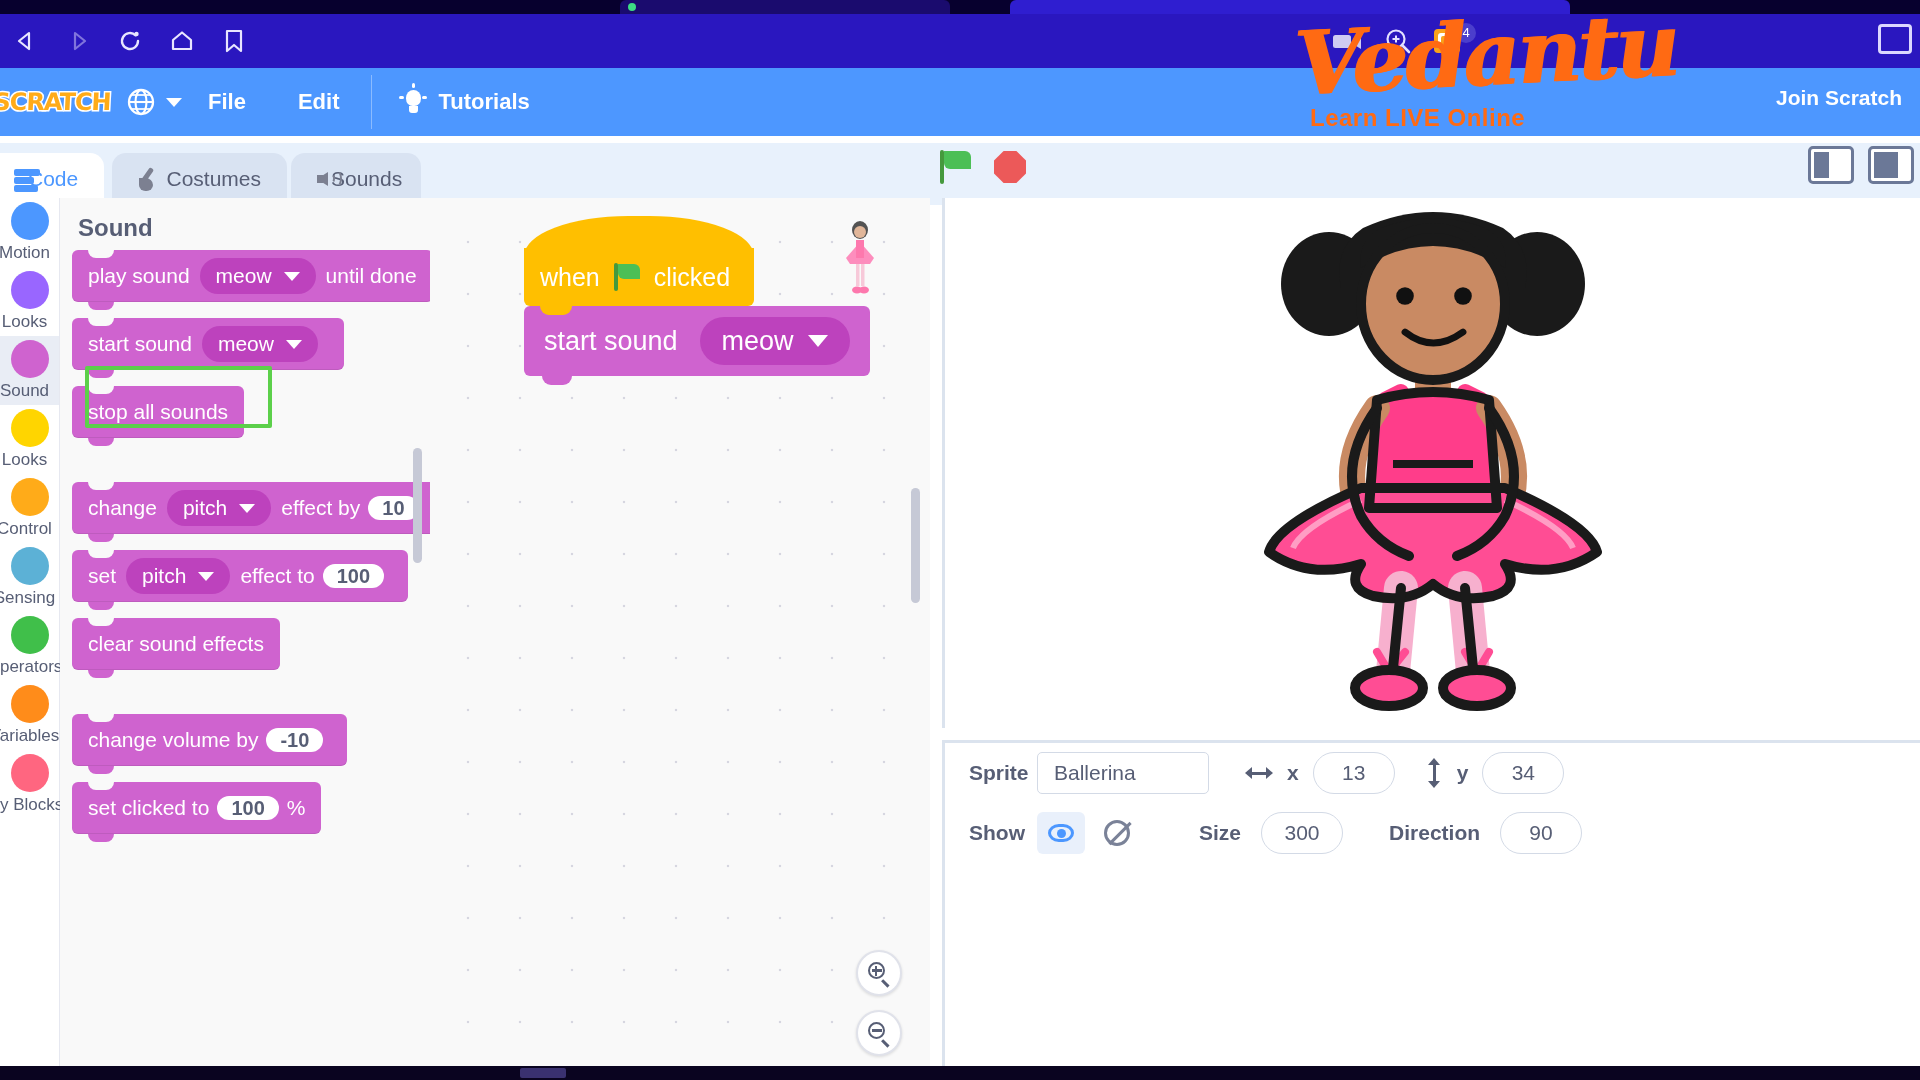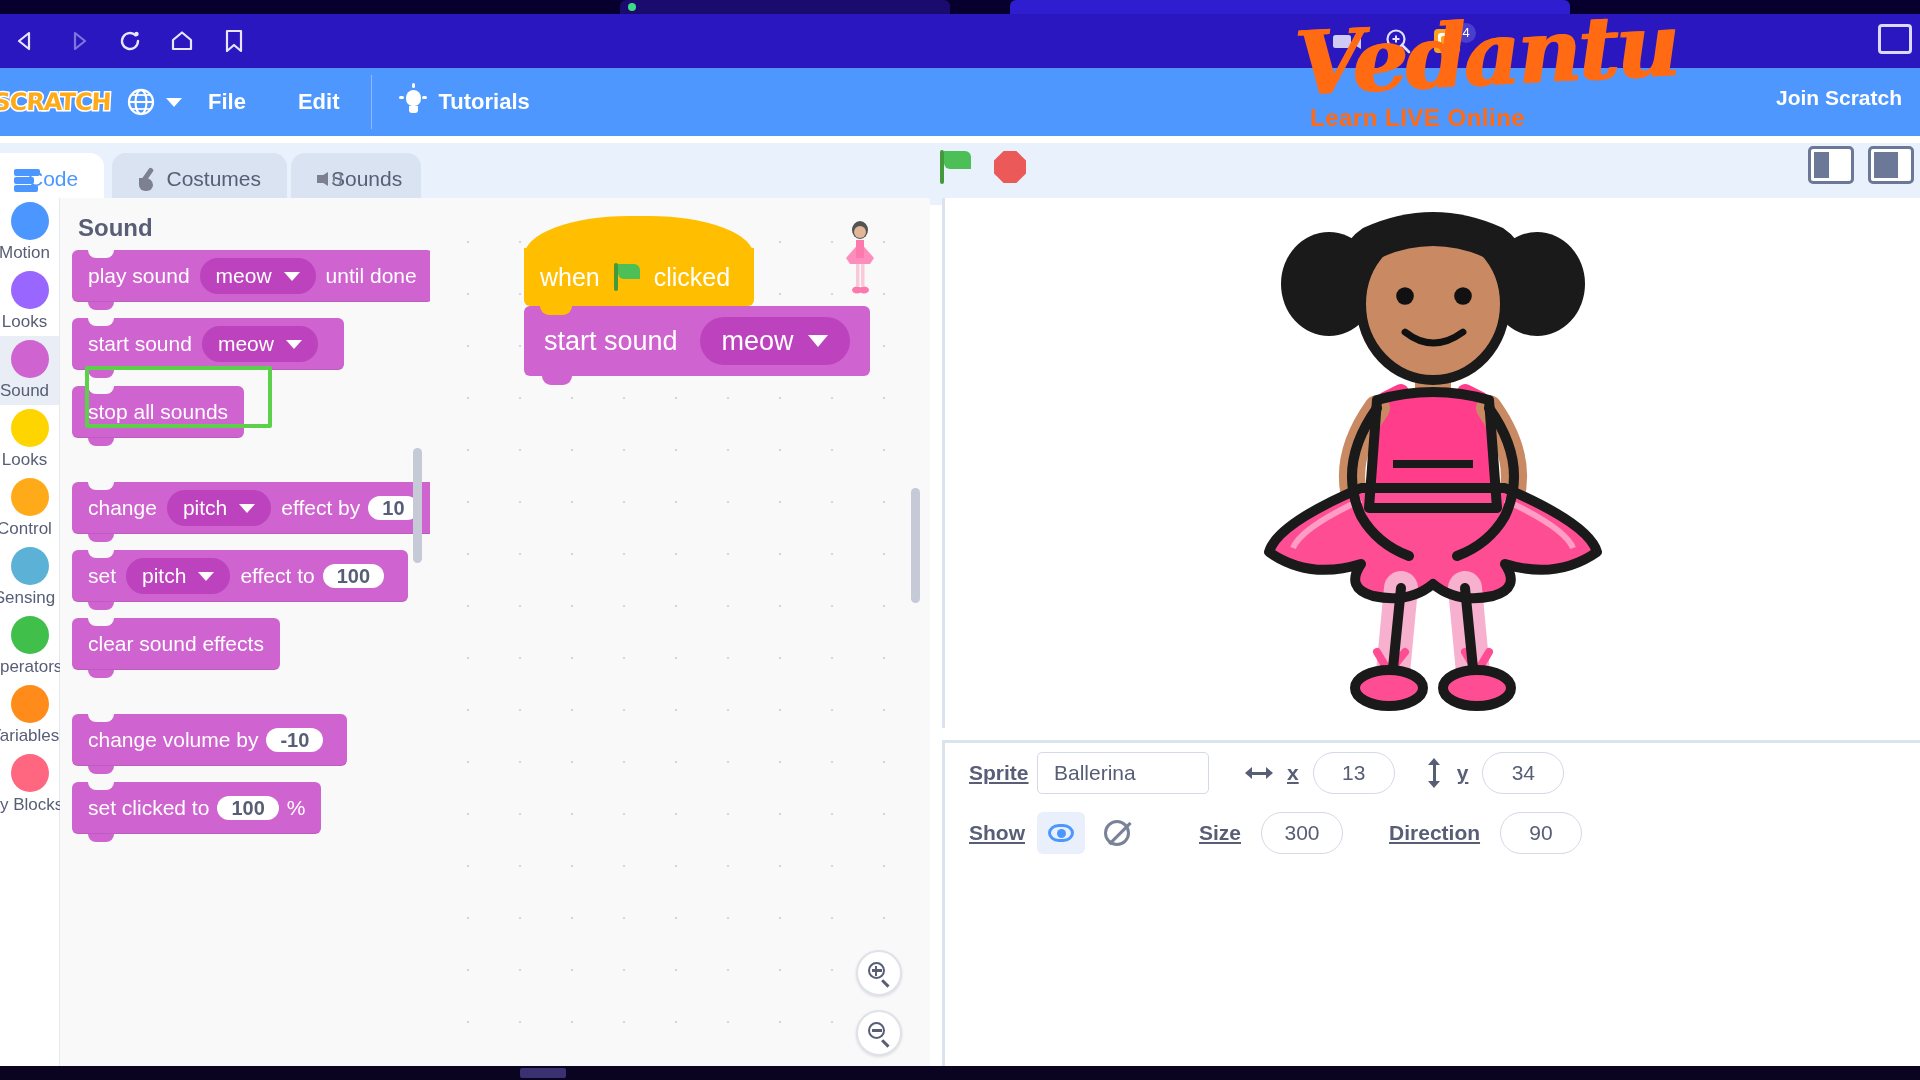--- a/index.html
+++ b/index.html
@@ -403,21 +403,21 @@
   }
   .ballerina { position:absolute; left: 50%; top: 10px; transform: translateX(-50%); }
 
   
   .sprite-panel {
     position: absolute; left: 942px; top: 740px; right: 0; bottom: 14px;
     background: #fff; border-top: 3px solid #dbe3ee; border-left: 3px solid #dbe3ee;
     border-radius: 0;
   }
   .sp-row { display:flex; align-items:center; height: 60px; padding-left: 24px; gap: 0; }
-  .sp-label { font-size: 21px; color: #575e75; font-weight: 700; text-decoration: underline; }
+  .sp-label { font-size: 21px; color: #575e75; font-weight: 700; }
   .sp-input {
     background:#fff; border: 1px solid #d3dae6; border-radius: 5px;
     height: 42px; font-size: 21px; color:#575e75;
     display:flex; align-items:center; padding: 0 16px;
   }
   .sp-round {
     background:#fff; border: 1px solid #d3dae6; border-radius: 22px;
     height: 42px; min-width: 82px; font-size: 21px; color:#575e75;
     display:flex; align-items:center; justify-content:center;
   }

